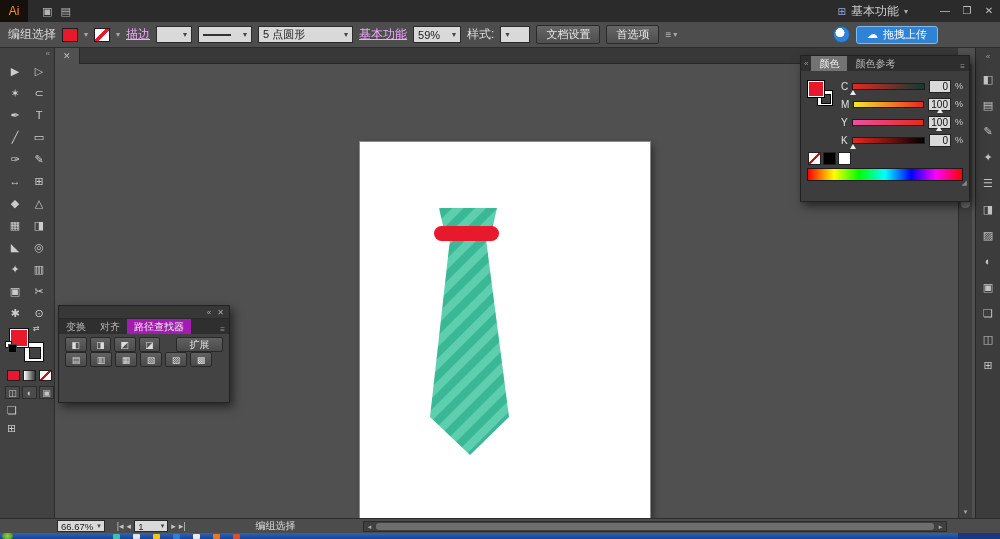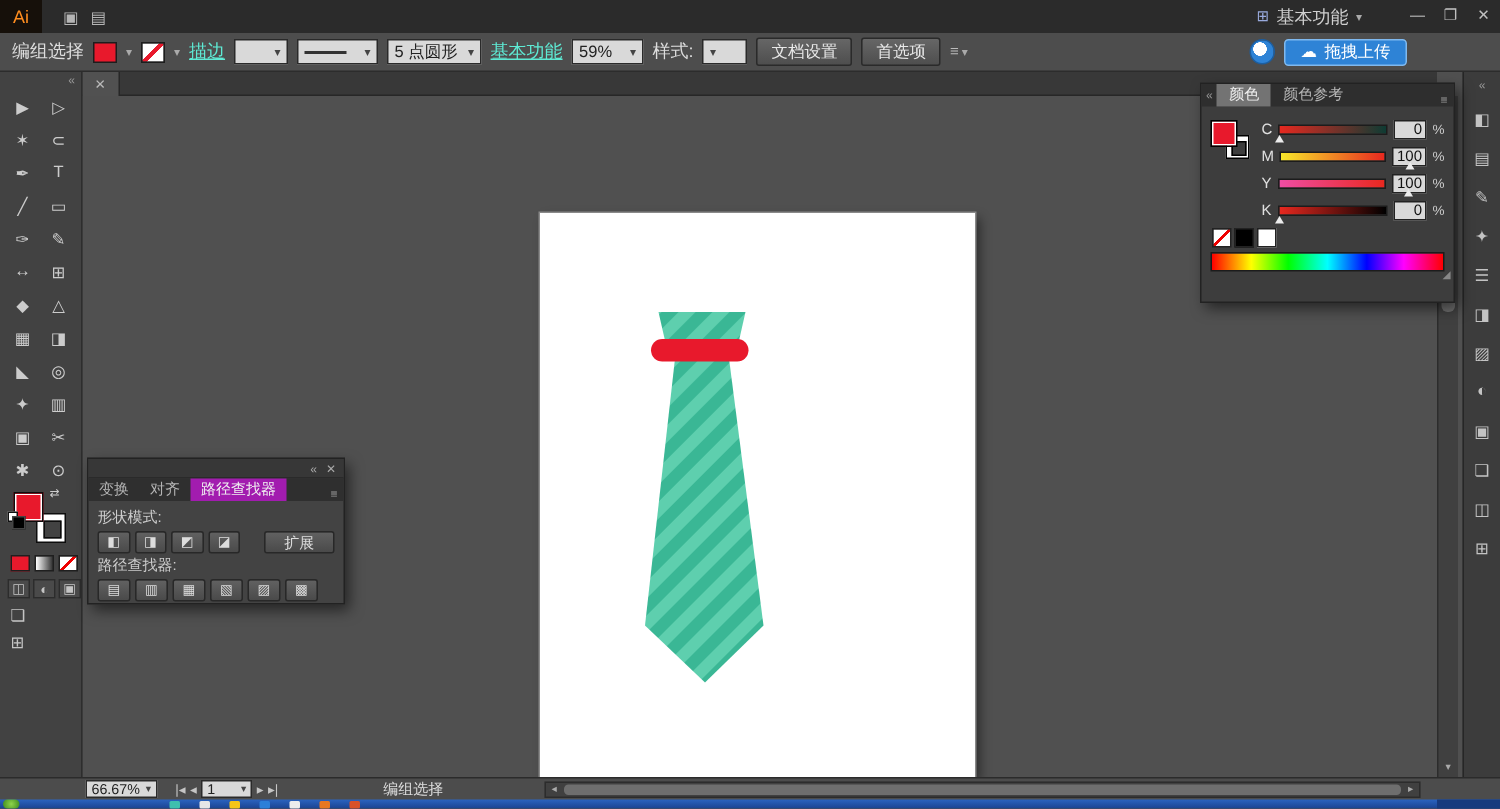--- a/index.html
+++ b/index.html
@@ -21,21 +21,21 @@
   .win-btn{width:22px;text-align:center;line-height:22px;color:#c0c0c0;font-size:10px}
 
   
   .controlbar{position:absolute;left:0;top:22px;width:1000px;height:26px;background:#4d4d4d;
     border-bottom:1px solid #2c2c2c;display:flex;align-items:center;gap:6px;
     padding-left:8px;font-size:12px;color:#ddd;z-index:39}
   .cb-label{white-space:nowrap}
   .swatch-mini{width:16px;height:14px;border:1px solid #1d1d1d;display:inline-block}
   .sw-fill{background:#e8192c}
   .sw-stroke{background:linear-gradient(135deg,#fff 42%,#e8192c 42%,#e8192c 58%,#fff 58%)}
-  .link{color:#5eead4;text-decoration:underline;white-space:nowrap}
+  .link{color:#f0abfc;text-decoration:underline;white-space:nowrap}
   .field{background:#d9d9d9;color:#222;border:1px solid #2a2a2a;height:17px;
     display:flex;align-items:center;justify-content:space-between;padding:0 4px;font-size:11px;gap:4px}
   .field .dd{color:#444}
   .profile-line{width:28px;height:2px;background:#333}
   .btn{background:linear-gradient(#666,#4e4e4e);border:1px solid #2a2a2a;border-radius:2px;
     height:19px;padding:0 9px;display:flex;align-items:center;color:#e8e8e8;font-size:11px;white-space:nowrap}
   .cb-menu{color:#bbb;font-size:10px;display:flex;gap:2px;align-items:center}
   .upload-wrap{margin-left:auto;margin-right:62px;display:flex;align-items:center;gap:6px}
   .cloud-badge{width:17px;height:17px;border-radius:50%;
     background:radial-gradient(circle at 40% 38%,#fff 0 34%,#2e83d6 36% 100%);border:1px solid #1c5ea0}
@@ -212,21 +212,21 @@
   <span class="dd">▾</span>
   <span class="link">描边</span>
   <span class="field" style="width:36px">
     <span></span>
     <span class="dd">▾</span>
   </span>
   <span class="field" style="width:54px">
     <span class="profile-line"></span>
     <span class="dd">▾</span>
   </span>
-  <span class="field" style="width:63px">
+  <span class="field" style="width:95px">
     <span>5 点圆形</span>
     <span class="dd">▾</span>
   </span>
   <span class="link">基本功能</span>
   <span class="field" style="width:48px">
     <span>59%</span>
     <span class="dd">▾</span>
   </span>
   <span class="cb-label">样式:</span>
   <span class="field" style="width:30px">
@@ -322,29 +322,27 @@
     <span>«</span>
     <span>✕</span>
   </div>
   <div class="pf-tabs">
     <div class="pf-tab">变换</div>
     <div class="pf-tab">对齐</div>
     <div class="pf-tab active">路径查找器</div>
     <div class="pf-tabmenu">≡</div>
   </div>
   <div class="pf-body">
-    <div class="pf-label">形状模式:</div>
     <div class="pf-row">
       <div class="pf-btn">◧</div>
       <div class="pf-btn">◨</div>
       <div class="pf-btn">◩</div>
       <div class="pf-btn">◪</div>
       <div class="pf-expand">扩展</div>
     </div>
-    <div class="pf-label">路径查找器:</div>
     <div class="pf-row">
       <div class="pf-btn">▤</div>
       <div class="pf-btn">▥</div>
       <div class="pf-btn">▦</div>
       <div class="pf-btn">▧</div>
       <div class="pf-btn">▨</div>
       <div class="pf-btn">▩</div>
     </div>
   </div>
 </div>

